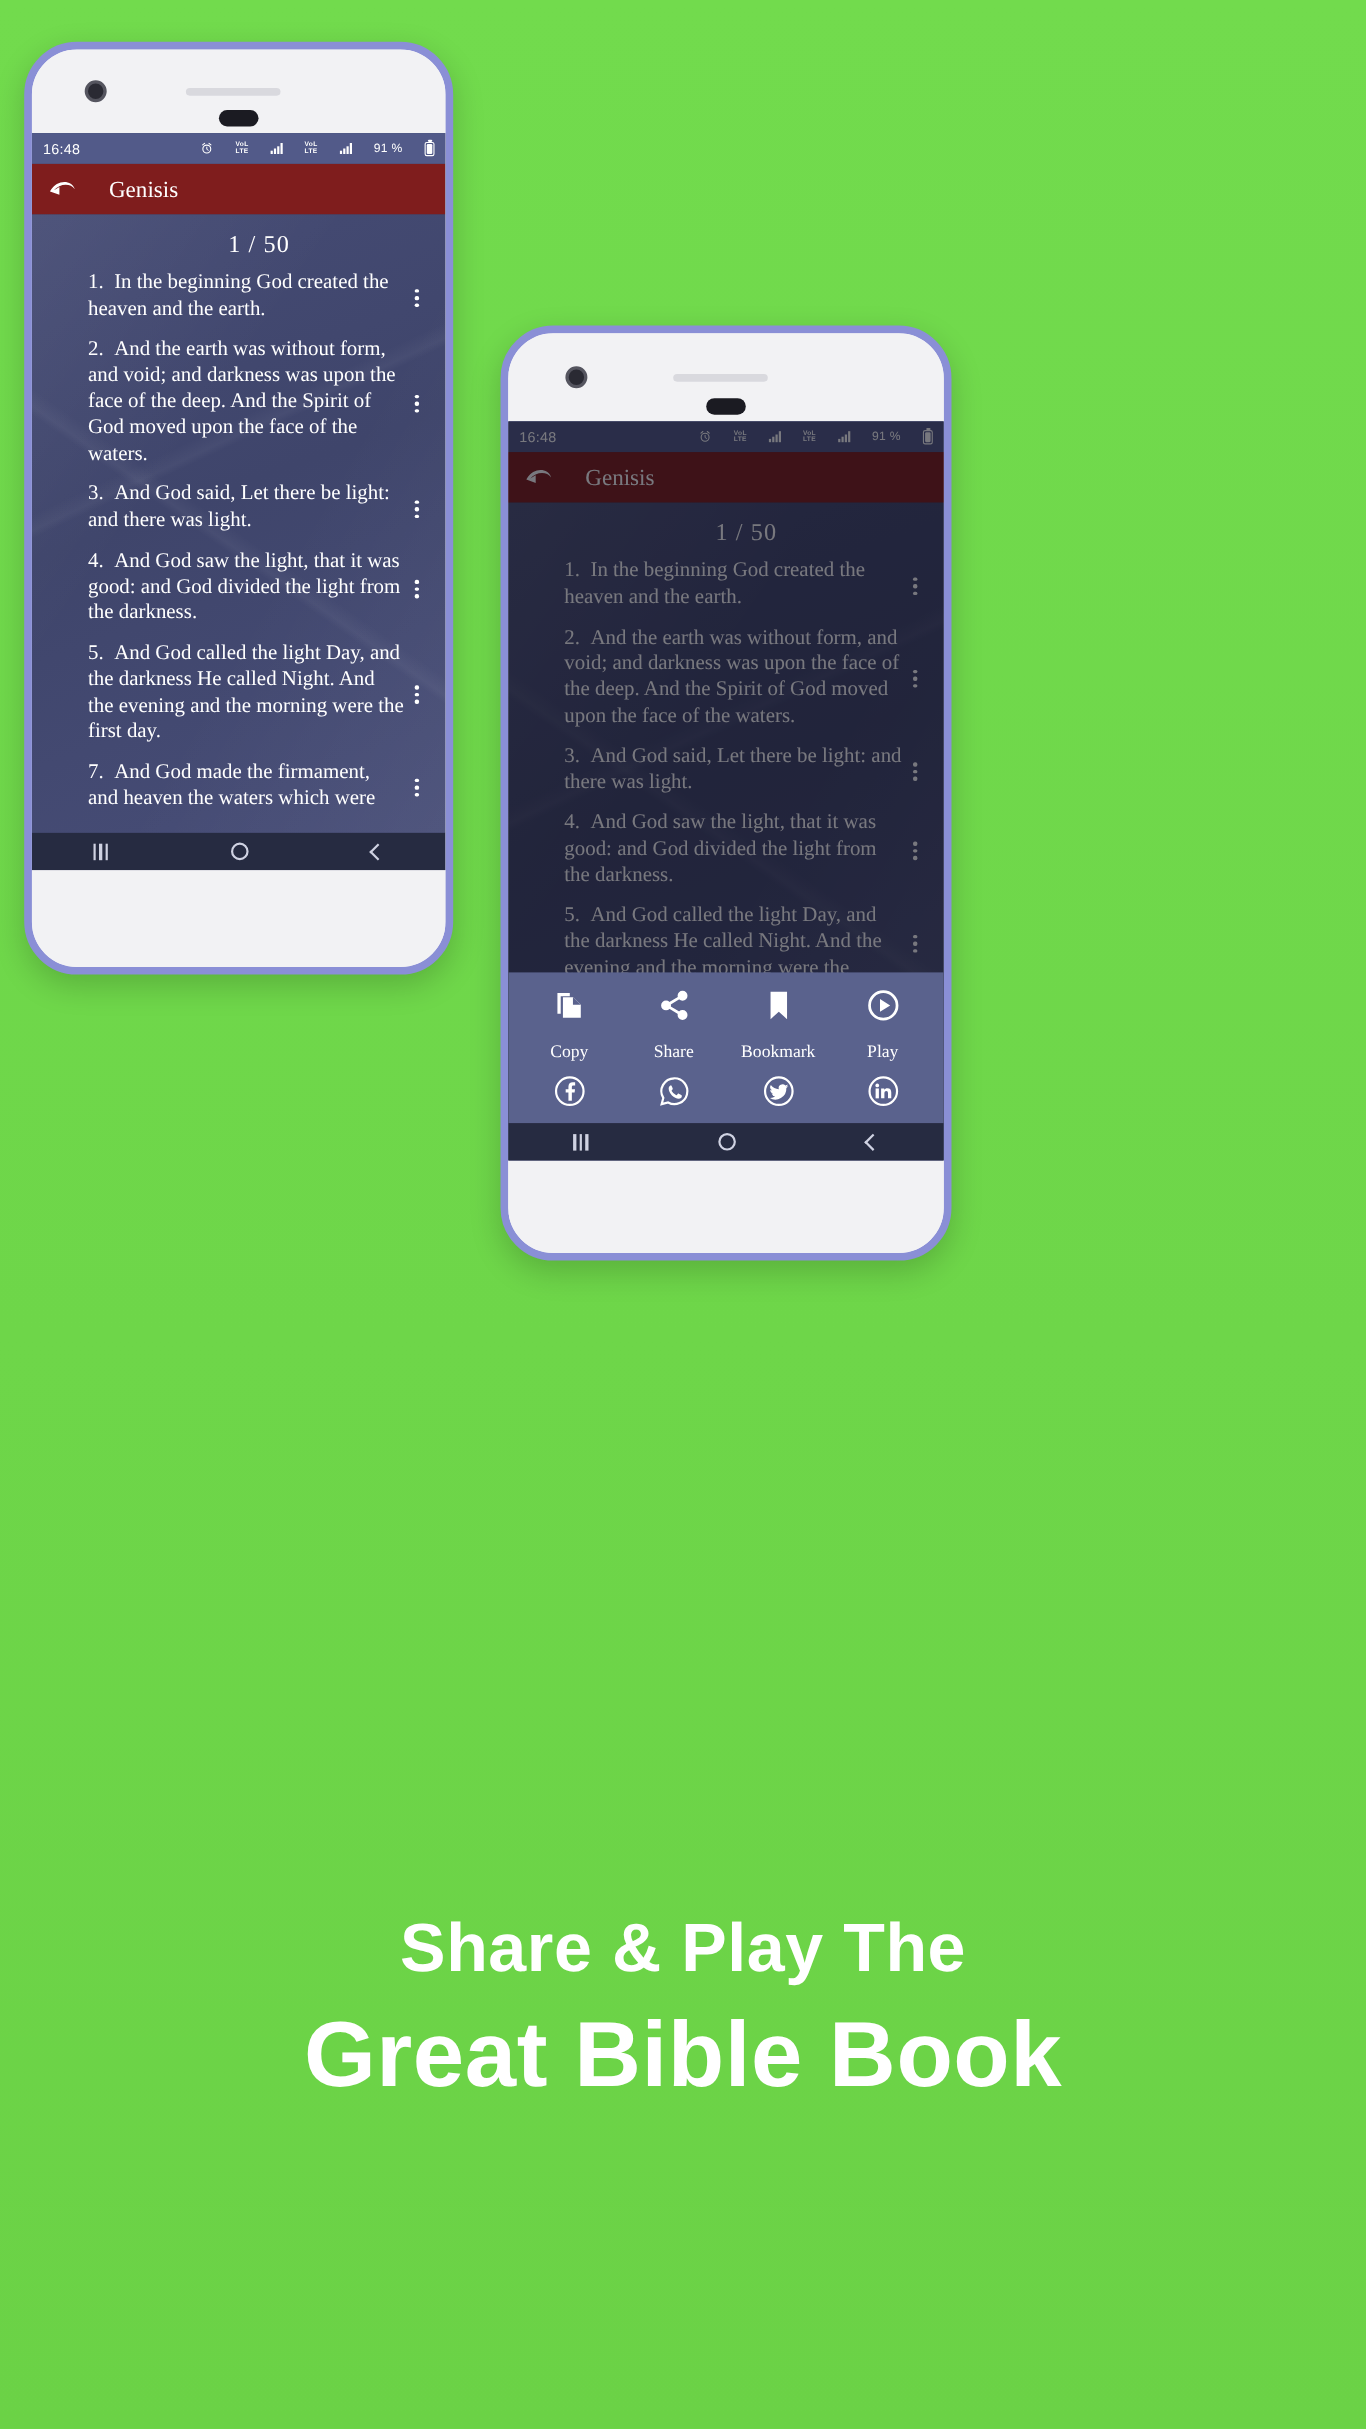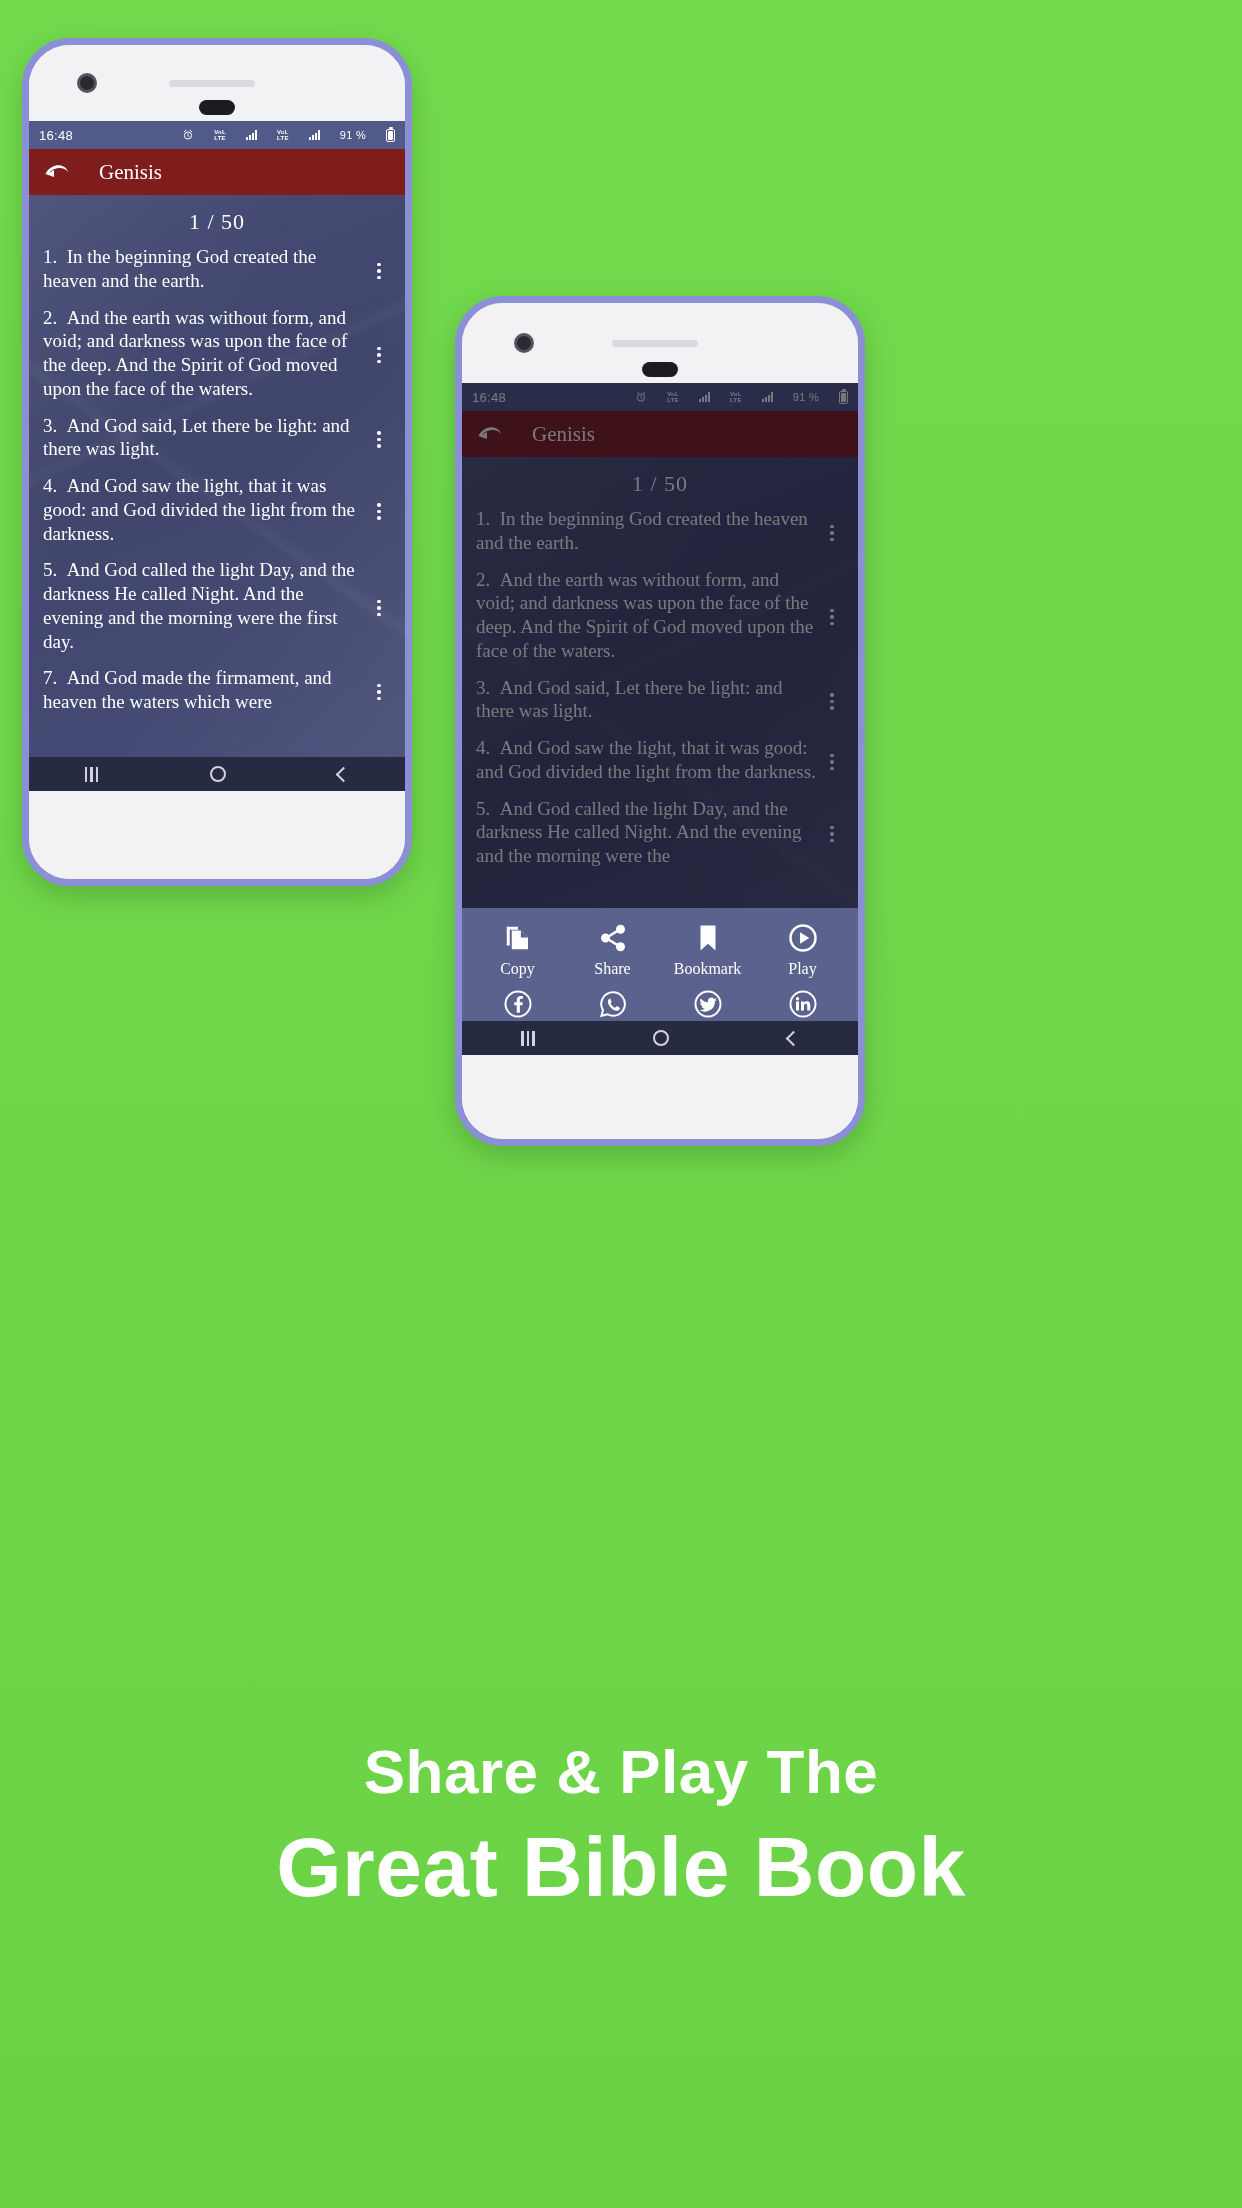--- a/index.html
+++ b/index.html
@@ -128,20 +128,21 @@
 
   
   .chapter {
     position: relative;
     height: calc(100% - 28px - 46px - 34px);
     background:
       linear-gradient(125deg, rgba(255,255,255,.055) 0%, rgba(255,255,255,0) 38%),
       linear-gradient(300deg, rgba(255,255,255,.05) 0%, rgba(255,255,255,0) 42%),
       linear-gradient(160deg, #454b74 0%, #3f456b 45%, #474d77 100%);
     overflow: hidden;
+    padding-left: 37px;
   }
   .chapter::before{
     content:''; position:absolute; inset:0;
     background:
       linear-gradient(35deg, transparent 46%, rgba(255,255,255,.045) 47%, transparent 49%),
       linear-gradient(-25deg, transparent 60%, rgba(255,255,255,.04) 61%, transparent 63%);
     pointer-events:none;
   }
   .chap-count {
     position: relative;
@@ -211,21 +212,21 @@
     z-index: 3;
     background: #5a628d;
     padding: 13px 8px 12px;
   }
   .share-row {
     display: flex; align-items: flex-start; justify-content: space-around;
   }
   .share-row + .share-row { margin-top: 10px; }
   .share-item {
     flex: 1 1 0;
-    display: flex; flex-direction: column; align-items: center; gap: 6px;
+    display: flex; flex-direction: column; align-items: center; gap: 18px;
   }
   .share-ico { height: 34px; display: flex; align-items: center; justify-content: center; }
   .share-lbl {
     color: #fff;
     font-family: "Liberation Serif", serif;
     font-size: 16px;
     line-height: 1;
   }
 
   

